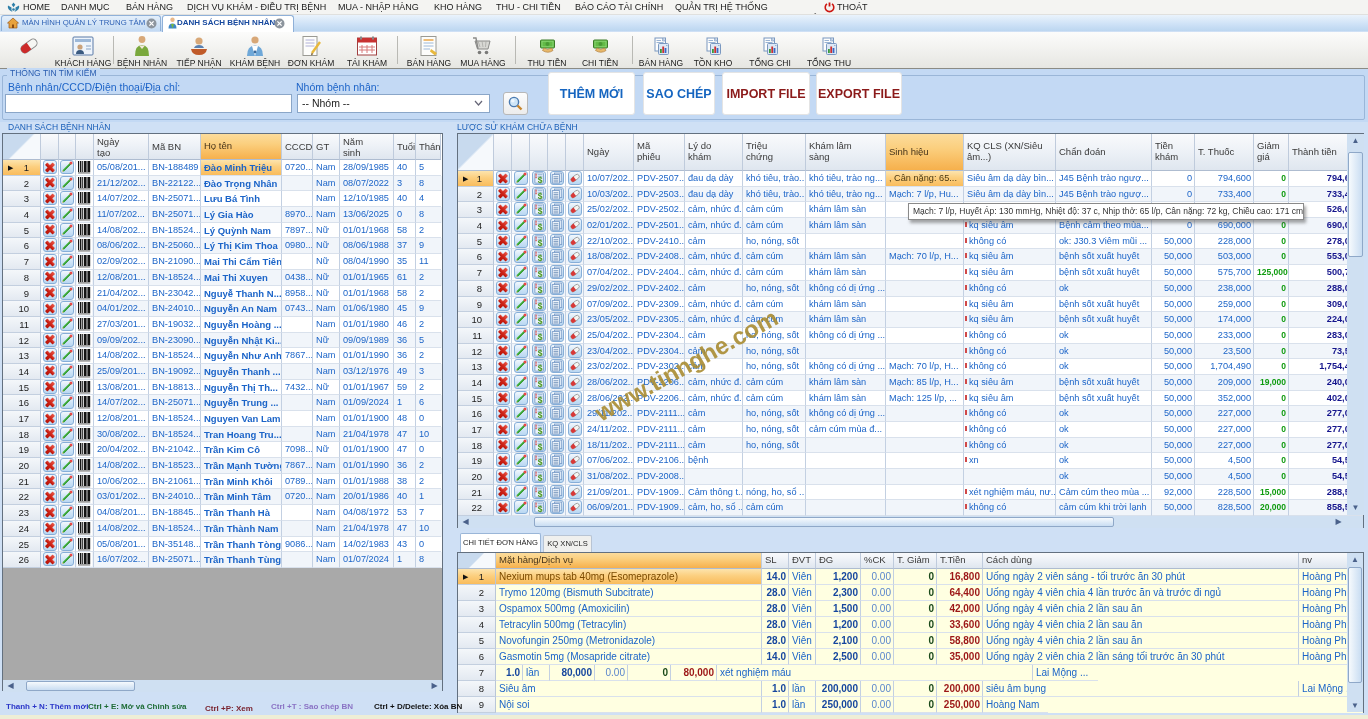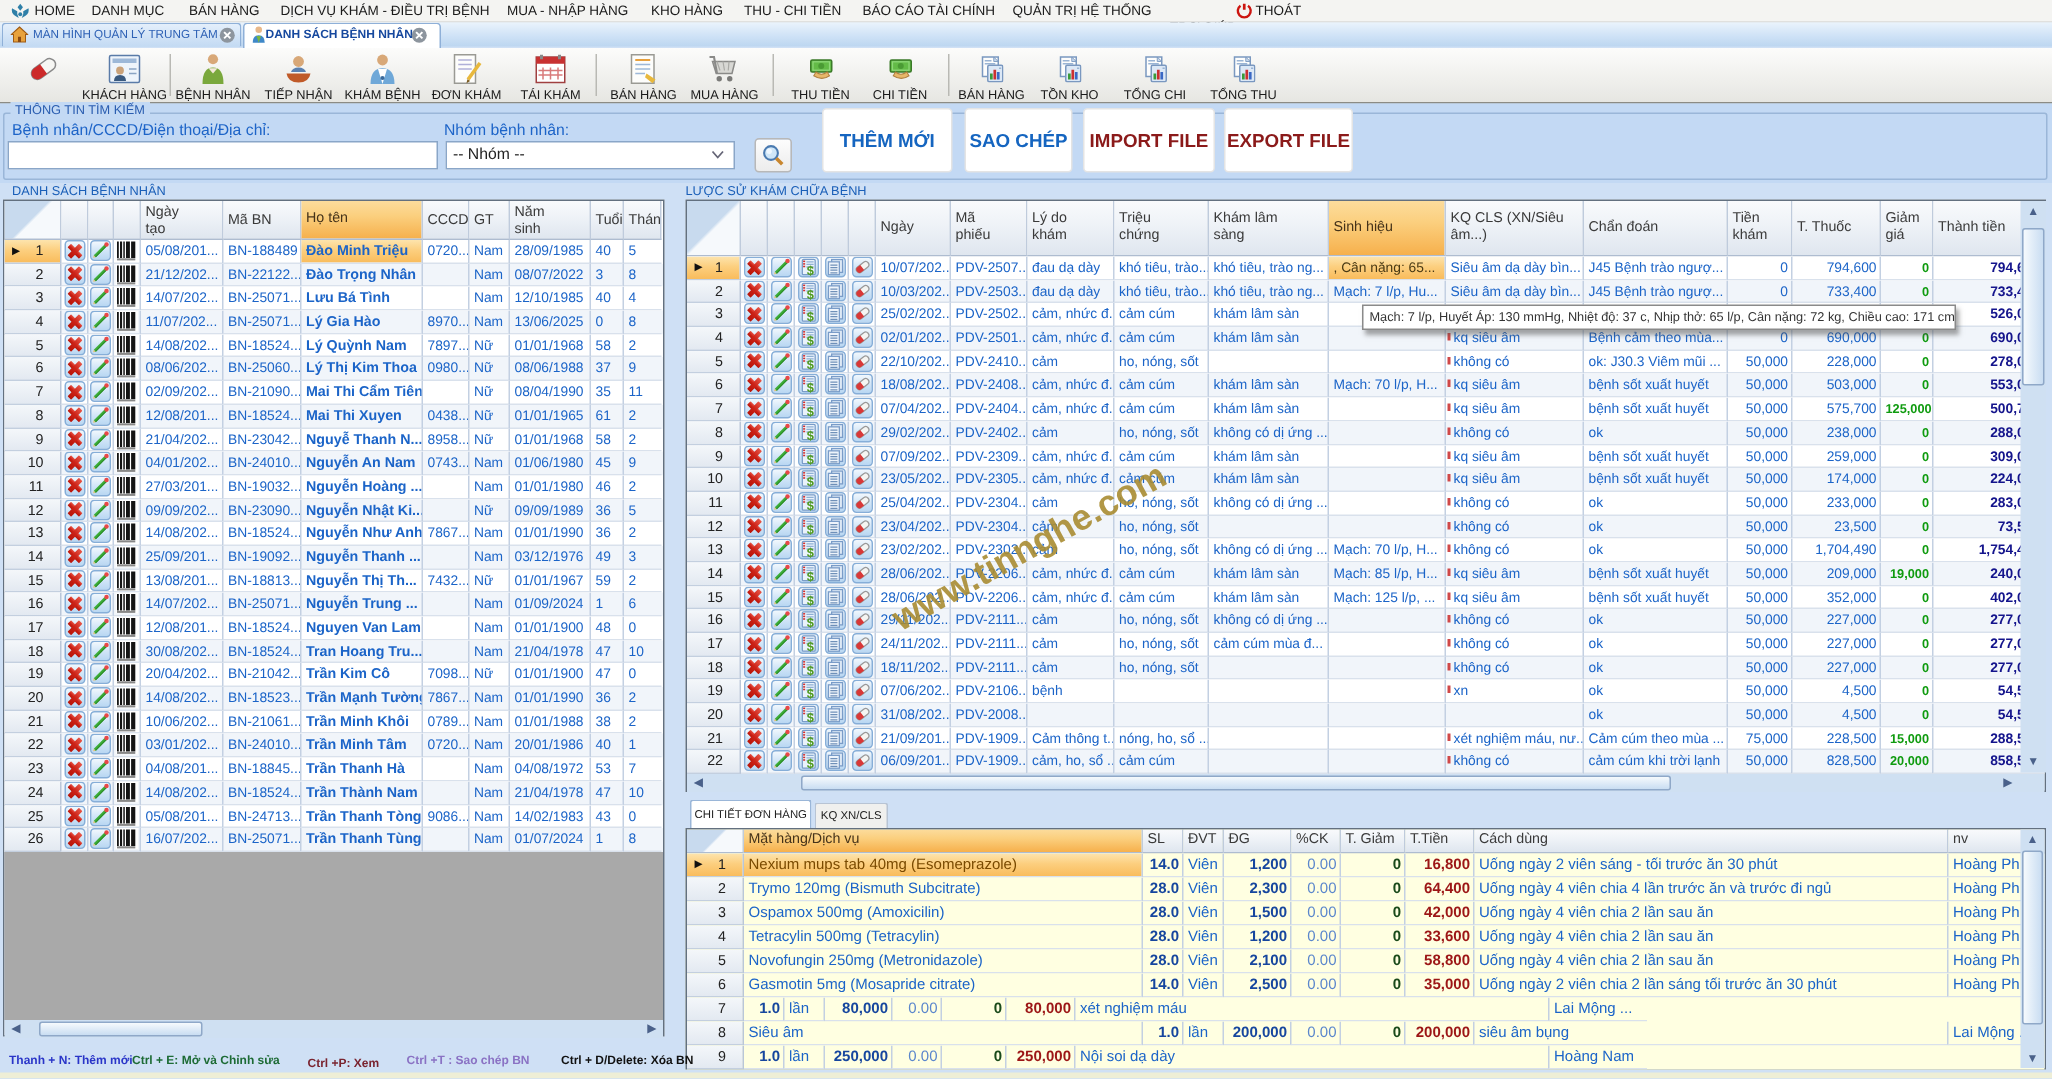--- a/index.html
+++ b/index.html
@@ -1407,21 +1407,21 @@
           <g fill="#141414">
             <rect x="1" y="1" width="1.2" height="11"></rect>
             <rect x="3" y="1" width="1.4" height="11"></rect>
             <rect x="5.2" y="1" width="1" height="11"></rect>
             <rect x="7" y="1" width="2.6" height="11"></rect>
             <rect x="10.4" y="1" width="2.8" height="11"></rect>
           </g>
           <rect x="1" y="12.2" width="12.2" height="1.4" fill="#888"></rect>
         </svg></div>
 <div class="c" style="width:55px">05/08/201...</div>
-<div class="c" style="width:52px">BN-24713...</div>
+<div class="c" style="width:52px">BN-35148...</div>
 <div class="c" style="width:81px;font-weight:bold;font-size:9.5px;padding-right:0">Trần Thanh Tòng</div>
 <div class="c" style="width:31px">9086...</div>
 <div class="c" style="width:27px">Nam</div>
 <div class="c" style="width:54px">14/02/1983</div>
 <div class="c" style="width:22px">43</div>
 <div class="c" style="width:25px;border-right:none">0</div>
 </div>
 <div class="row" style="height:15.69px;background:#f1f5fa">
 <div class="c mark" style="width:38px">26</div>
 <div class="ic" style="width:18px"><span class="tile" style="width:14px;height:14px">
@@ -2911,21 +2911,21 @@
           </svg>
         </span></div>
 <div class="c" style="width:50px">21/09/201...</div>
 <div class="c" style="width:51px">PDV-1909...</div>
 <div class="c" style="width:58px">Cảm thông t...</div>
 <div class="c" style="width:63px">nóng, ho, sổ ...</div>
 <div class="c" style="width:80px"></div>
 <div class="c" style="width:78px"></div>
 <div class="c" style="width:92px"><i style="display:inline-block;width:2px;height:5px;background:#d04848;margin:3px 2px 0 -2px;vertical-align:top"></i>xét nghiệm máu, nư...</div>
 <div class="c" style="width:96px">Cảm cúm theo mùa ...</div>
-<div class="c num" style="width:43px">75,000</div>
+<div class="c num" style="width:43px">92,000</div>
 <div class="c num" style="width:59px">228,500</div>
 <div class="c num" style="width:35px;font-weight:bold;color:#0f9b0f;font-size:8.5px">15,000</div>
 <div class="c num" style="width:74px;font-weight:bold;color:#14148c;border-right:none;padding-right:3px">288,500</div>
 </div>
 <div class="row" style="height:15.69px;background:#f1f5fa">
 <div class="c mark" style="width:36px">22</div>
 <div class="ic" style="width:18px"><span class="tile" style="width:14px;height:14px">
           <svg width="13" height="13" viewBox="0 0 13 13">
             <defs>
               <linearGradient id="xg" x1="0" y1="0" x2="0" y2="1">
@@ -3108,27 +3108,27 @@
 <div class="c" style="width:27px;font-size:10px">lần</div>
 <div class="c num bold" style="width:45px;color:#16469e;font-size:10px">200,000</div>
 <div class="c num" style="width:33px;color:#5a86cc;font-size:10px">0.00</div>
 <div class="c num bold" style="width:43px;color:#1a4a1a;font-size:10px">0</div>
 <div class="c num bold" style="width:46px;color:#9c1616;font-size:10px">200,000</div>
 <div class="c" style="width:316px;font-size:10px">siêu âm bụng</div>
 <div class="c" style="width:65px;border-right:none;font-size:10px">Lai Mộng ...</div>
 </div>
 <div class="row" style="height:16px;background:#ffffe1">
 <div class="c mark" style="width:38px">9</div>
+<div class="c" style="width:266px;color:#1b64c8;font-size:10px">Nội soi</div>
 <div class="c num bold" style="width:27px;color:#16469e;font-size:10px">1.0</div>
 <div class="c" style="width:27px;font-size:10px">lần</div>
 <div class="c num bold" style="width:45px;color:#16469e;font-size:10px">250,000</div>
 <div class="c num" style="width:33px;color:#5a86cc;font-size:10px">0.00</div>
 <div class="c num bold" style="width:43px;color:#1a4a1a;font-size:10px">0</div>
 <div class="c num bold" style="width:46px;color:#9c1616;font-size:10px">250,000</div>
-<div class="c" style="width:316px;font-size:10px">Nội soi dạ dày</div>
 <div class="c" style="width:65px;border-right:none;font-size:10px">Hoàng Nam</div>
 </div>
 </div>
 <div class="abs" style="left:1347px;top:553px;width:16px;height:159px;background:#cfe0f2">
 <div style="height:13px;text-align:center;font-size:8px;line-height:13px;color:#4a618a">▲</div>
 <div style="position:absolute;left:1px;top:14px;width:14px;height:116px;background:linear-gradient(90deg,#f6fafd,#c9ddf2);border:1px solid #8fa8c8;border-radius:2px"></div>
 <div style="position:absolute;bottom:0;width:16px;height:13px;text-align:center;font-size:8px;line-height:13px;color:#4a618a">▼</div>
 </div>
 <div class="abs" style="left:0;top:695px;width:452px;height:24px;background:#cfe0f5"></div>
 <div class="abs" style="left:6px;top:702px;font-size:8px;font-weight:bold;color:#2a35c8">Thanh + N: Thêm mới</div>

